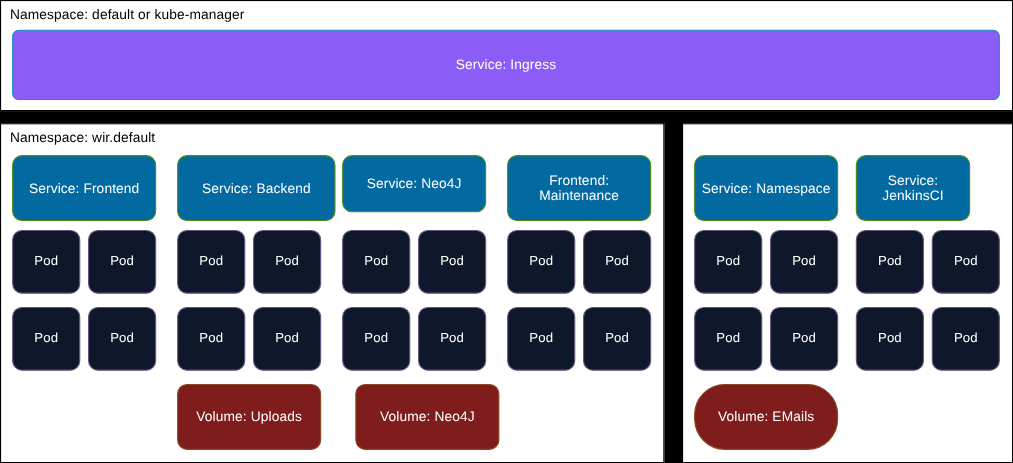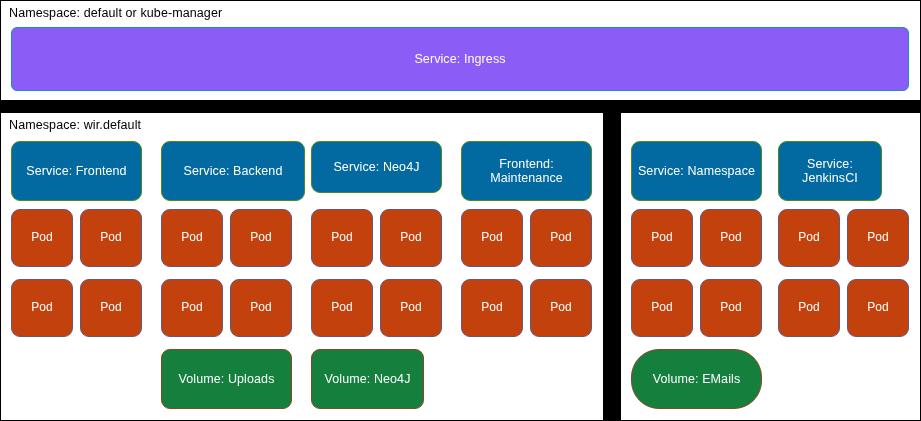--- a/index.html
+++ b/index.html
@@ -16,22 +16,22 @@
   .ns-label{position:absolute;left:8px;top:5px;font-size:12.5px;color:#000;
             white-space:nowrap;letter-spacing:.1px;}
 
   
   .node{position:absolute;box-sizing:border-box;border-radius:9px;
         display:flex;align-items:center;justify-content:center;
         color:#fff;text-align:center;line-height:1.15;
         font-size:12.5px;letter-spacing:.1px;}
   .node.ingress {background:#8b5cf6;border:1px solid #1b8ec2;border-radius:6px;}
   .node.service {background:#0369a1;border:1px solid #4f8a15;}
-  .node.pod     {background:#c2410c;border:1px solid #655680;font-size:12px;}
-  .node.volume  {background:#15803d;border:1px solid #8a4623;text-align:right;}
+  .node.pod     {background:#0f172a;border:1px solid #655680;font-size:12px;}
+  .node.volume  {background:#7f1d1d;border:1px solid #8a4623;text-align:right;}
 </style>
 </head>
 <body>
 
 <div class="canvas">
 
   <div class="ns" id="ns-top">
     <div class="ns-label">Namespace: default or kube-manager</div>
     <div class="node ingress" style="left:10px;top:26px;width:898px;height:64px;">Service: Ingress</div>
   </div>
@@ -57,21 +57,21 @@
     <div class="node pod" style="left:310px;top:166px;width:62px;height:58px;">Pod</div>
     <div class="node pod" style="left:379px;top:166px;width:62px;height:58px;">Pod</div>
 
     <div class="node service" style="left:460px;top:28px;width:131px;height:60px;">Frontend: Maintenance</div>
     <div class="node pod" style="left:460px;top:96px;width:62px;height:58px;">Pod</div>
     <div class="node pod" style="left:529px;top:96px;width:62px;height:58px;">Pod</div>
     <div class="node pod" style="left:460px;top:166px;width:62px;height:58px;">Pod</div>
     <div class="node pod" style="left:529px;top:166px;width:62px;height:58px;">Pod</div>
 
     <div class="node volume" style="left:160px;top:236px;width:131px;height:60px;">Volume: Uploads</div>
-    <div class="node volume" style="left:310px;top:236px;width:113px;height:60px;">Volume: Neo4J</div>
+    <div class="node volume" style="left:322px;top:236px;width:131px;height:60px;">Volume: Neo4J</div>
   </div>
 
   <div class="ns" id="ns-right">
 
     <div class="node service" style="left:10px;top:28px;width:131px;height:60px;">Service: Namespace</div>
     <div class="node pod" style="left:10px;top:96px;width:62px;height:58px;">Pod</div>
     <div class="node pod" style="left:79px;top:96px;width:62px;height:58px;">Pod</div>
     <div class="node pod" style="left:10px;top:166px;width:62px;height:58px;">Pod</div>
     <div class="node pod" style="left:79px;top:166px;width:62px;height:58px;">Pod</div>
 

